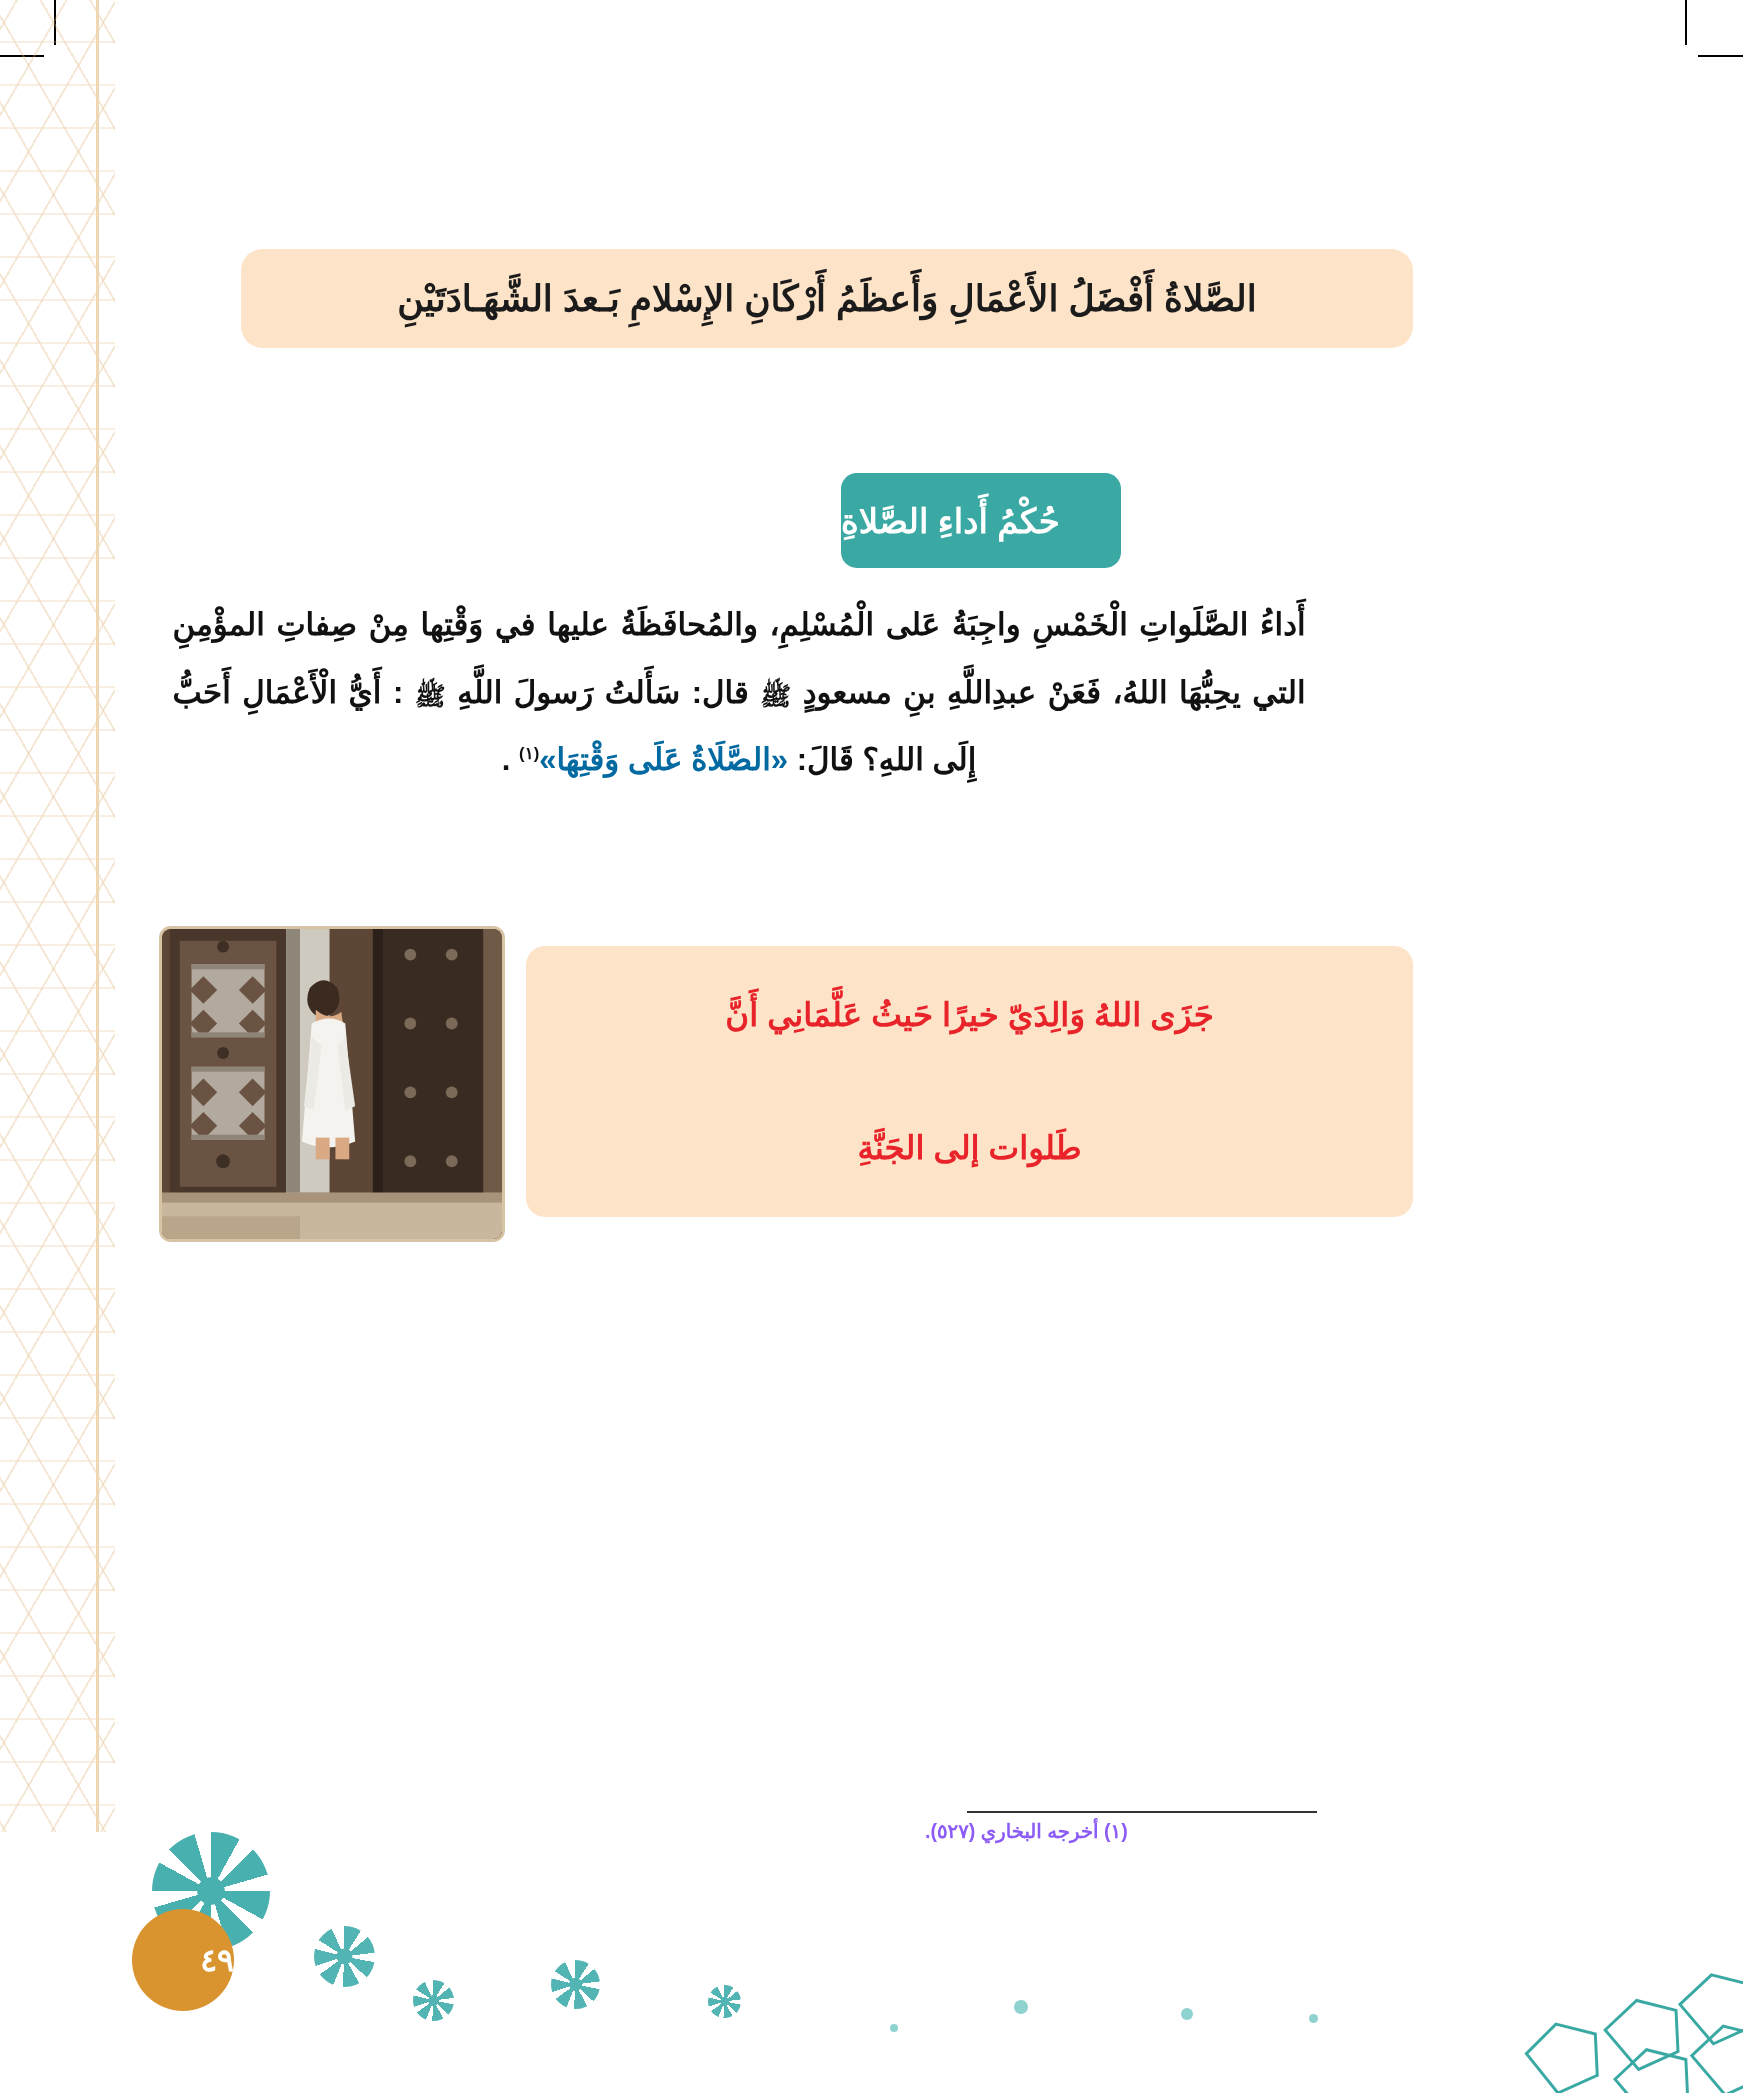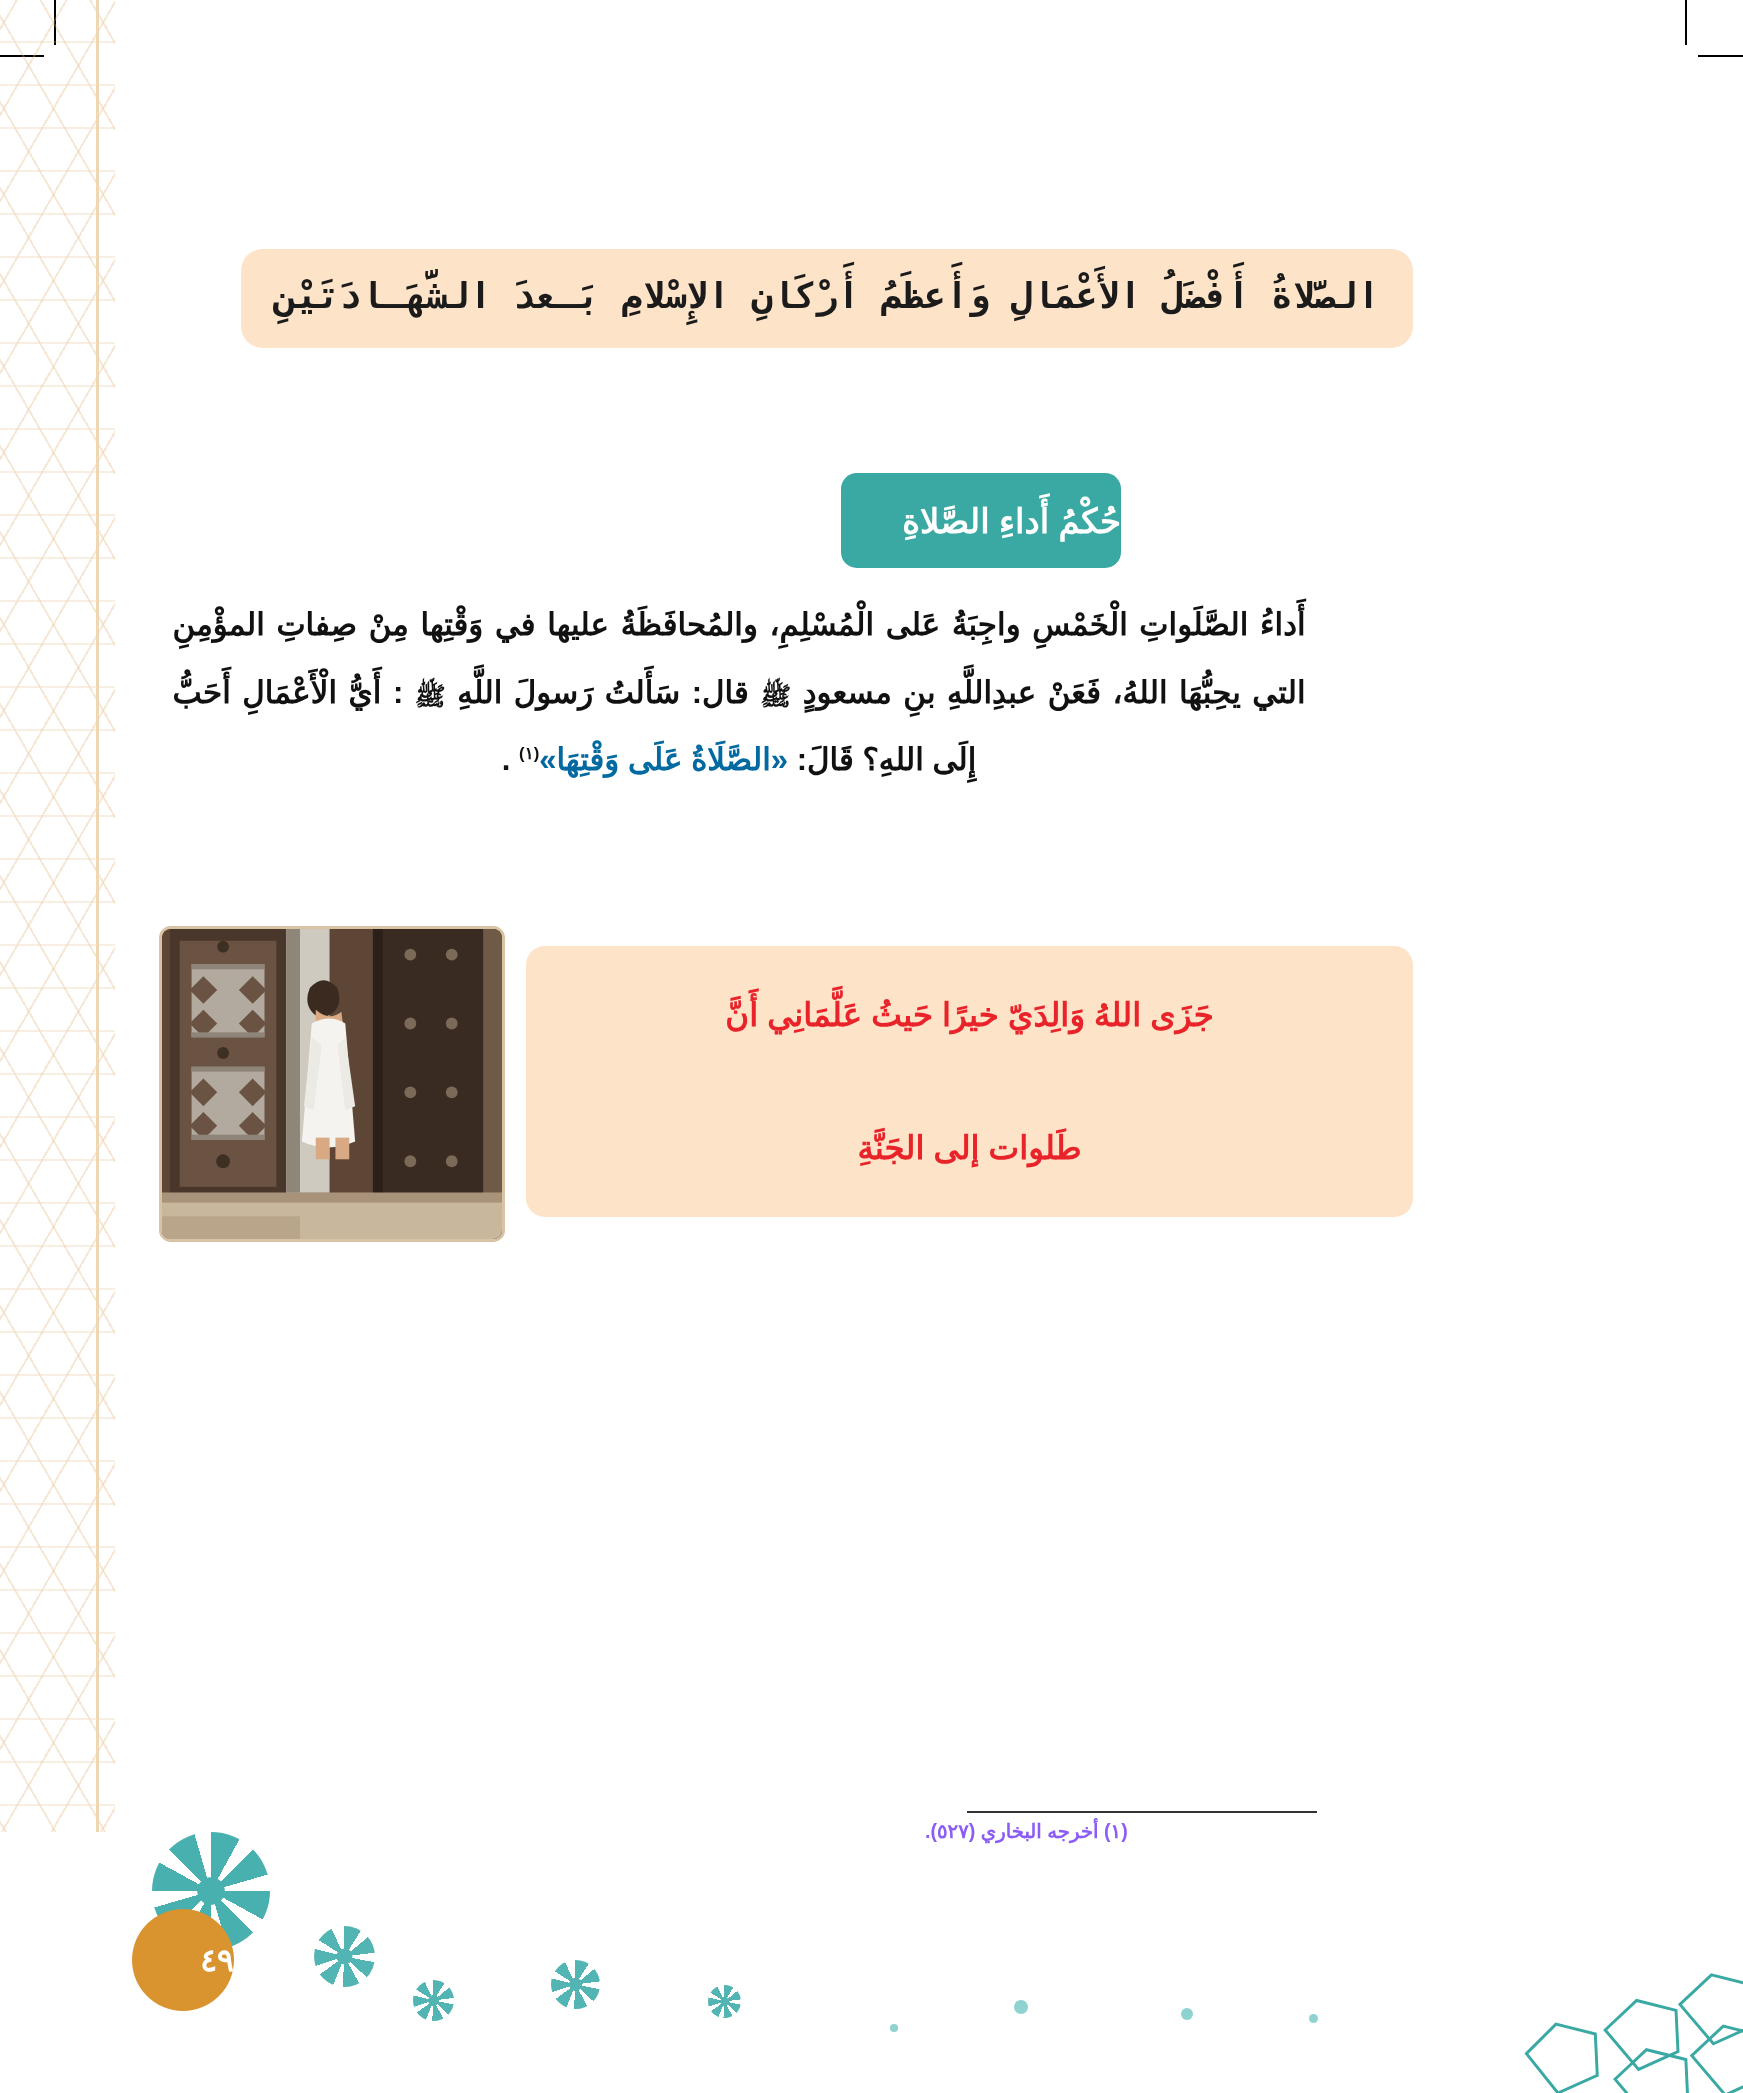--- a/index.html
+++ b/index.html
@@ -68,21 +68,20 @@
     left: 94px;
     width: 1172px;
     min-height: 97px;
     background: #fde3c8;
     border-radius: 21.7px;
     display: flex;
     align-items: center;
     justify-content: center;
     box-sizing: border-box;
     padding: 18px 33px;
-    font-family: Liberation Mono, monospace;
   }
   .title-banner span {
     font-size: 36px;
     font-weight: bold;
     color: #1b1b1b;
     line-height: 1.75;
     text-align: center;
     letter-spacing: 0;
   }
 
@@ -90,21 +89,21 @@
   .section-pill {
     position: absolute;
     top: 473px;
     left: 694px;
     width: 280px;
     height: 95px;
     background: #3aa9a4;
     border-radius: 15.8px;
     display: flex;
     align-items: center;
-    justify-content: flex-start;
+    justify-content: flex-end;
   }
   .section-pill span {
     color: #ffffff;
     font-size: 34px;
     font-weight: bold;
   }
 
   
   .body-text {
     position: absolute;

